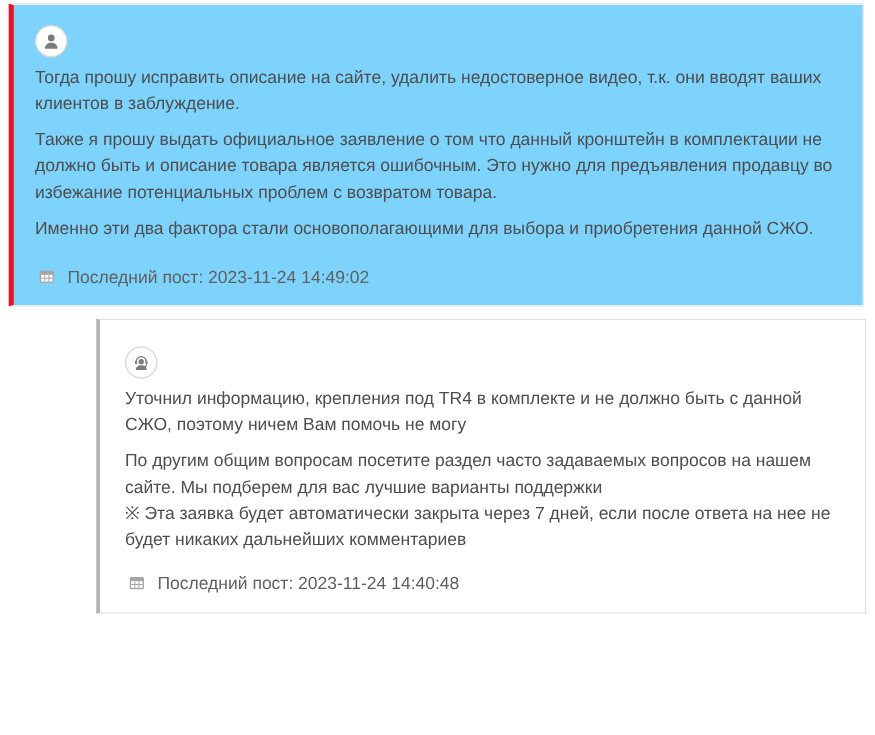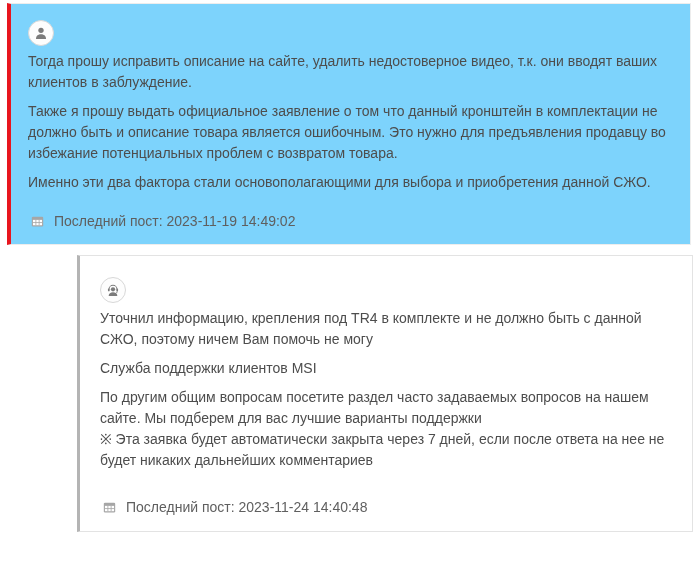--- a/index.html
+++ b/index.html
@@ -46,21 +46,21 @@
   .msg-text p:last-child { margin-bottom: 0; }
 
   .meta {
     display: flex; align-items: center;
     gap: 10px;
     padding-left: 3px;
     margin-top: 18px;
     font-size: 14px;
     color: #5f5f5f;
   }
-  .msg-reply .meta { margin-top: 26px; }
+  .msg-reply .meta { margin-top: 14px; }
   .meta .cal { flex: 0 0 auto; display: flex; }
 </style>
 </head>
 <body>
 
 <div class="page">
 
   <article class="msg msg-customer">
     <div class="avatar">
       <span>
@@ -79,40 +79,39 @@
       <span class="cal">
         <svg width="13" height="13" viewBox="0 0 16 16">
           <rect x="1" y="2" width="14" height="12" rx="1.5" fill="#a6a6a6"></rect>
           <rect x="2.4" y="6" width="11.2" height="6.6" fill="#ffffff"></rect>
           <rect x="2.4" y="6" width="11.2" height="6.6" fill="none"></rect>
           <line x1="6" y1="6" x2="6" y2="12.6" stroke="#a6a6a6" stroke-width="1"></line>
           <line x1="10" y1="6" x2="10" y2="12.6" stroke="#a6a6a6" stroke-width="1"></line>
           <line x1="2.4" y1="9.3" x2="13.6" y2="9.3" stroke="#a6a6a6" stroke-width="1"></line>
         </svg>
       </span>
-      <span>Последний пост: 2023-11-19 14:49:02</span>
+      <span>Последний пост: 2023-11-24 14:49:02</span>
     </div>
   </article>
 
   <article class="msg msg-reply">
     <div class="avatar">
       <span>
         <svg width="16" height="16" viewBox="0 0 24 24">
           <path d="M6 11a6 6 0 0 1 12 0" fill="none" stroke="#7b7b7b" stroke-width="1.6"></path>
           <rect x="4.4" y="9.8" width="2.6" height="4.2" rx="1.3" fill="#7b7b7b"></rect>
           <rect x="17" y="9.8" width="2.6" height="4.2" rx="1.3" fill="#7b7b7b"></rect>
           <circle cx="12" cy="11" r="3.2" fill="#7b7b7b"></circle>
           <path d="M18.3 14c0 2.2-2.2 3.6-4.5 3.6" fill="none" stroke="#7b7b7b" stroke-width="1.4"></path>
           <path d="M5.5 21c0-3.7 3-5.6 6.5-5.6s6.5 1.9 6.5 5.6z" fill="#7b7b7b"></path>
         </svg>
       </span>
     </div>
     <div class="msg-text">
       <p>Уточнил информацию, крепления под TR4 в комплекте и не должно быть с данной СЖО, поэтому ничем Вам помочь не могу</p>
-      <p>Служба поддержки клиентов MSI</p>
       <p>По другим общим вопросам посетите раздел часто задаваемых вопросов на нашем сайте. Мы подберем для вас лучшие варианты поддержки
 ※ Эта заявка будет автоматически закрыта через 7 дней, если после ответа на нее не будет никаких дальнейших комментариев</p>
     </div>
     <div class="meta">
       <span class="cal">
         <svg width="13" height="13" viewBox="0 0 16 16">
           <rect x="1" y="2" width="14" height="12" rx="1.5" fill="#a6a6a6"></rect>
           <rect x="2.4" y="6" width="11.2" height="6.6" fill="#ffffff"></rect>
           <line x1="6" y1="6" x2="6" y2="12.6" stroke="#a6a6a6" stroke-width="1"></line>
           <line x1="10" y1="6" x2="10" y2="12.6" stroke="#a6a6a6" stroke-width="1"></line>

